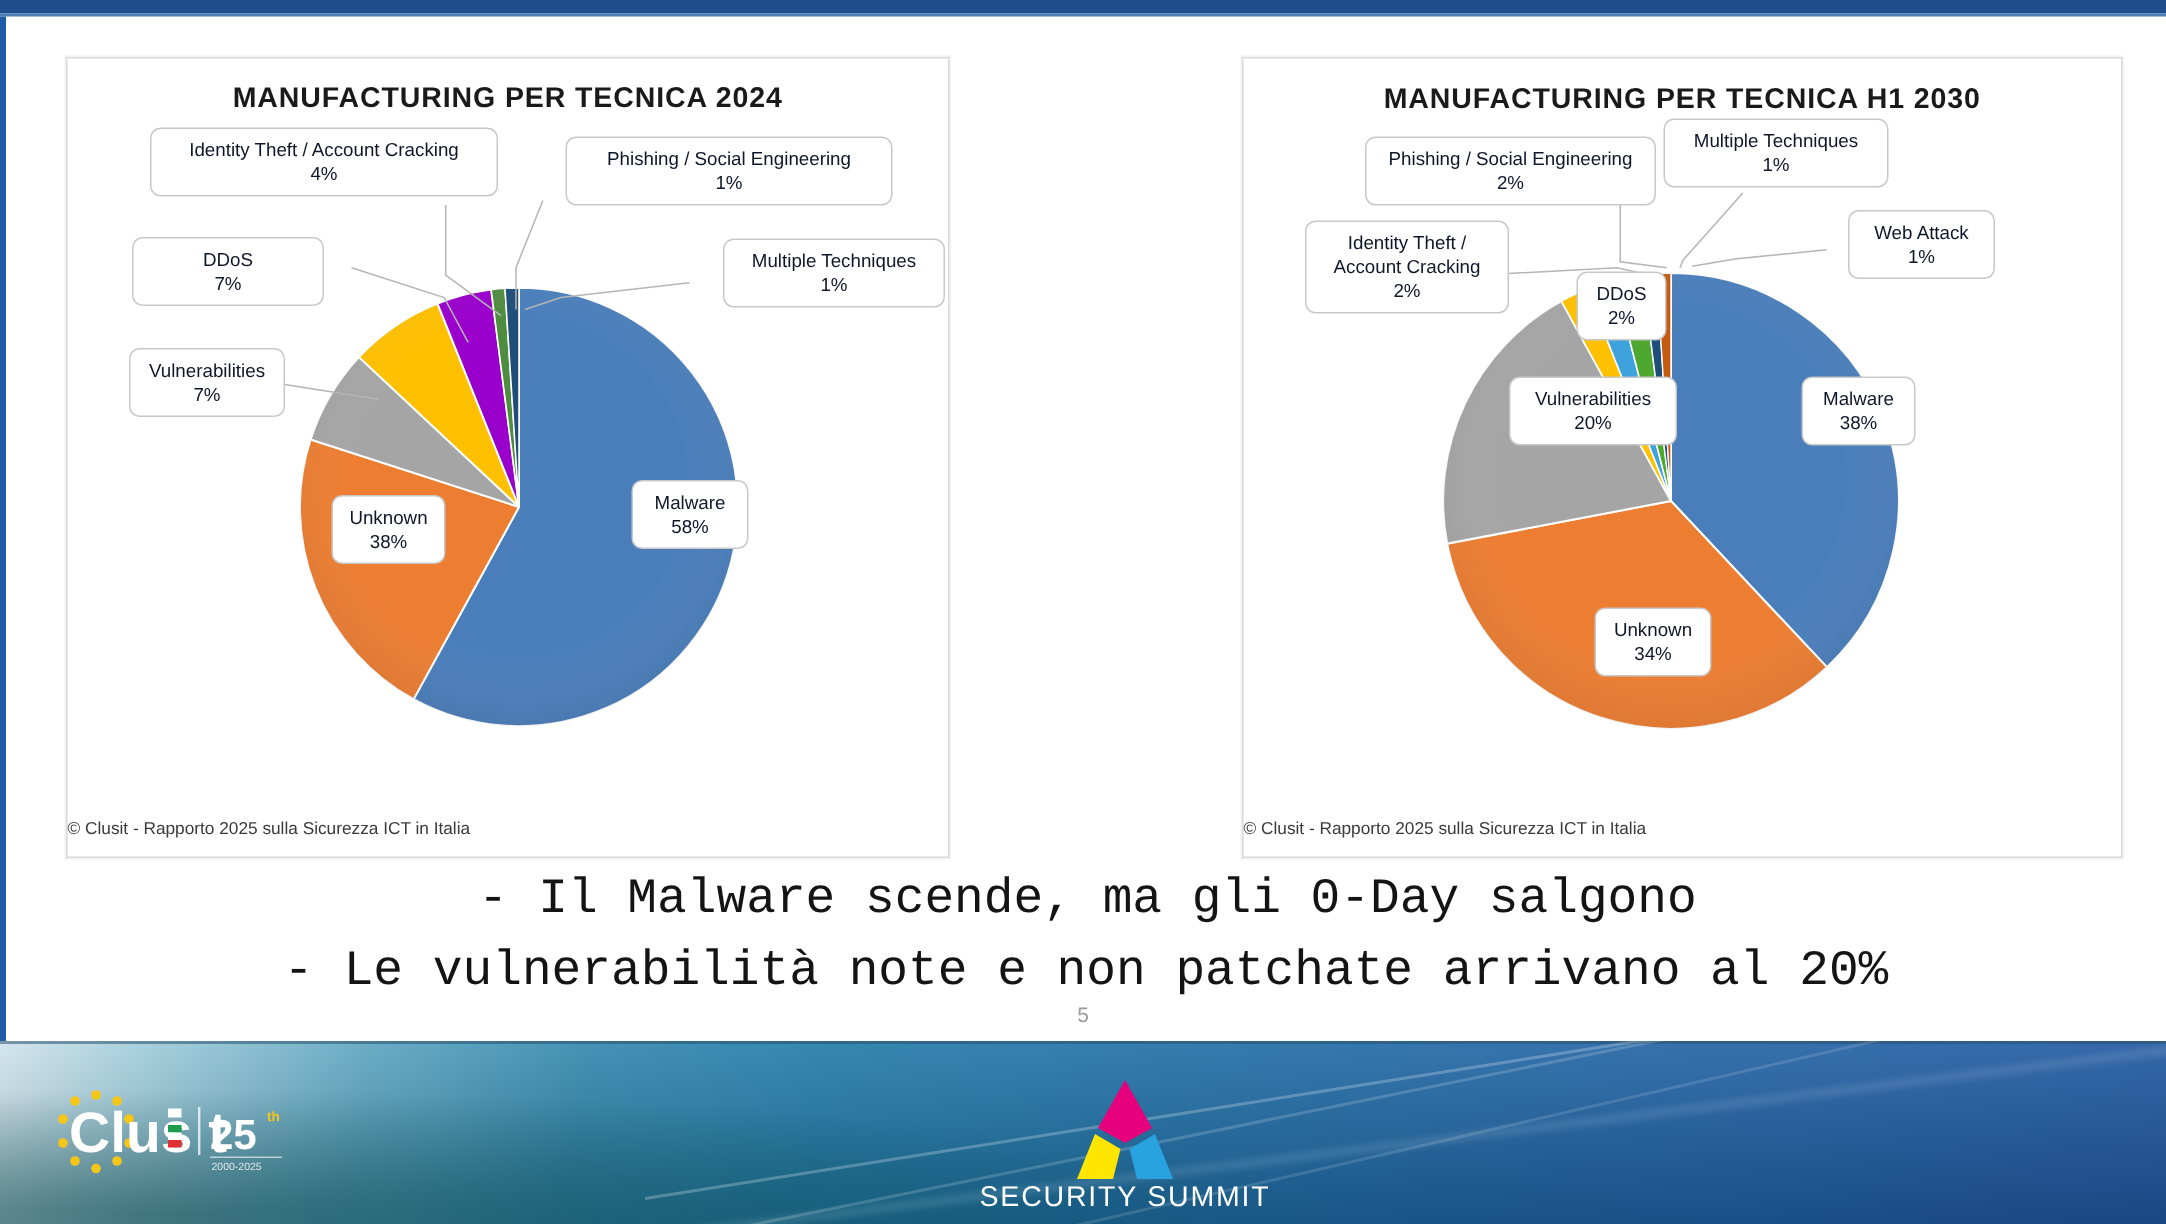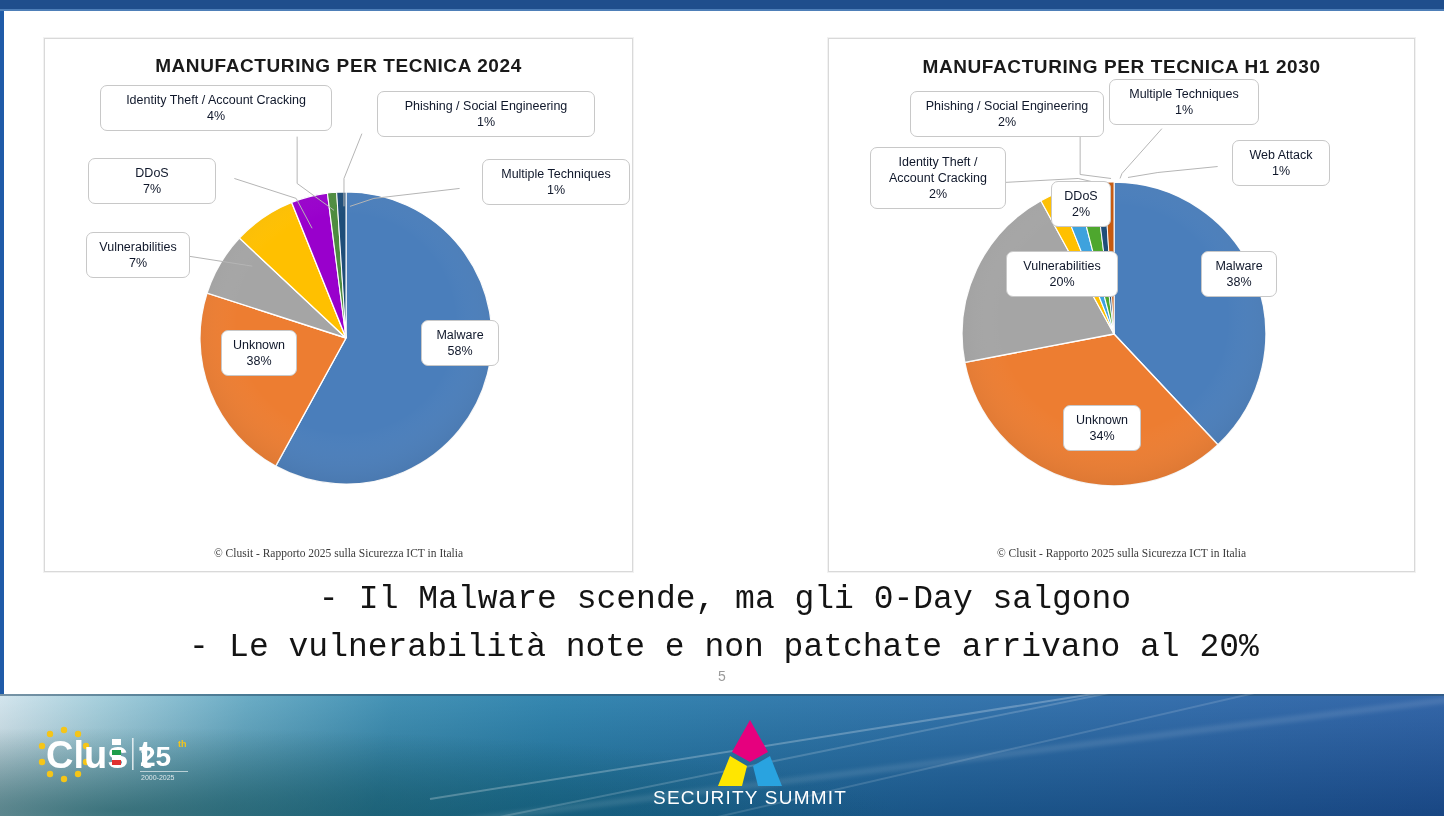--- a/index.html
+++ b/index.html
@@ -48,25 +48,23 @@
     font-size: 19px;
     letter-spacing: 0.6px;
     color: #1a1a1a;
     font-family: "Liberation Sans", sans-serif;
   }
   #panel-left  .chart-title { top: 16px; }
   #panel-right .chart-title { top: 17px; }
 
   .chart-footer {
     position: absolute; left: 0; width: 100%;
-    text-align: center;
     bottom: 12px;
     font-size: 11.5px;
     color: #3a3a3a;
-    font-family: Liberation Serif, serif;
   }
 
   
   .pie-wrap { position: absolute; }
   #pie-left  { left: 152px; top: 150px; width: 298px; height: 298px; }
   #pie-right { left: 130px; top: 140px; width: 310px; height: 310px; }
   .pie-svg { width: 100%; height: 100%; display: block; overflow: visible; }
 
   
   .callout {

